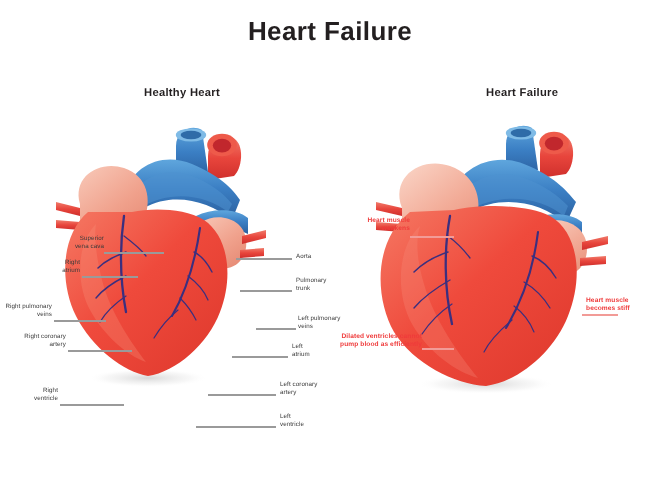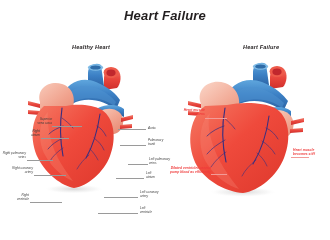--- a/index.html
+++ b/index.html
@@ -1,20 +1,20 @@
 <!DOCTYPE html>
 <html><head>
 <meta charset="utf-8">
 <style>
   html,body{margin:0;padding:0;}
   body{
     width:330px;height:220px;background:#ffffff;overflow:hidden;
     font-family:"Liberation Sans",sans-serif;position:relative;
   }
-  #stage{position:absolute;inset:0;width:330px;height:220px;font-style:italic;}
+  #stage{position:absolute;inset:0;width:330px;height:220px;}
 
   .title{
     position:absolute;left:0;top:8px;width:330px;text-align:center;
     font-size:13px;font-weight:bold;color:#231f20;letter-spacing:.2px;
   }
   .subtitle{
     position:absolute;top:44px;font-size:5.6px;font-weight:bold;
     color:#231f20;letter-spacing:.15px;white-space:nowrap;
   }
   #sub-healthy{left:72px;}

